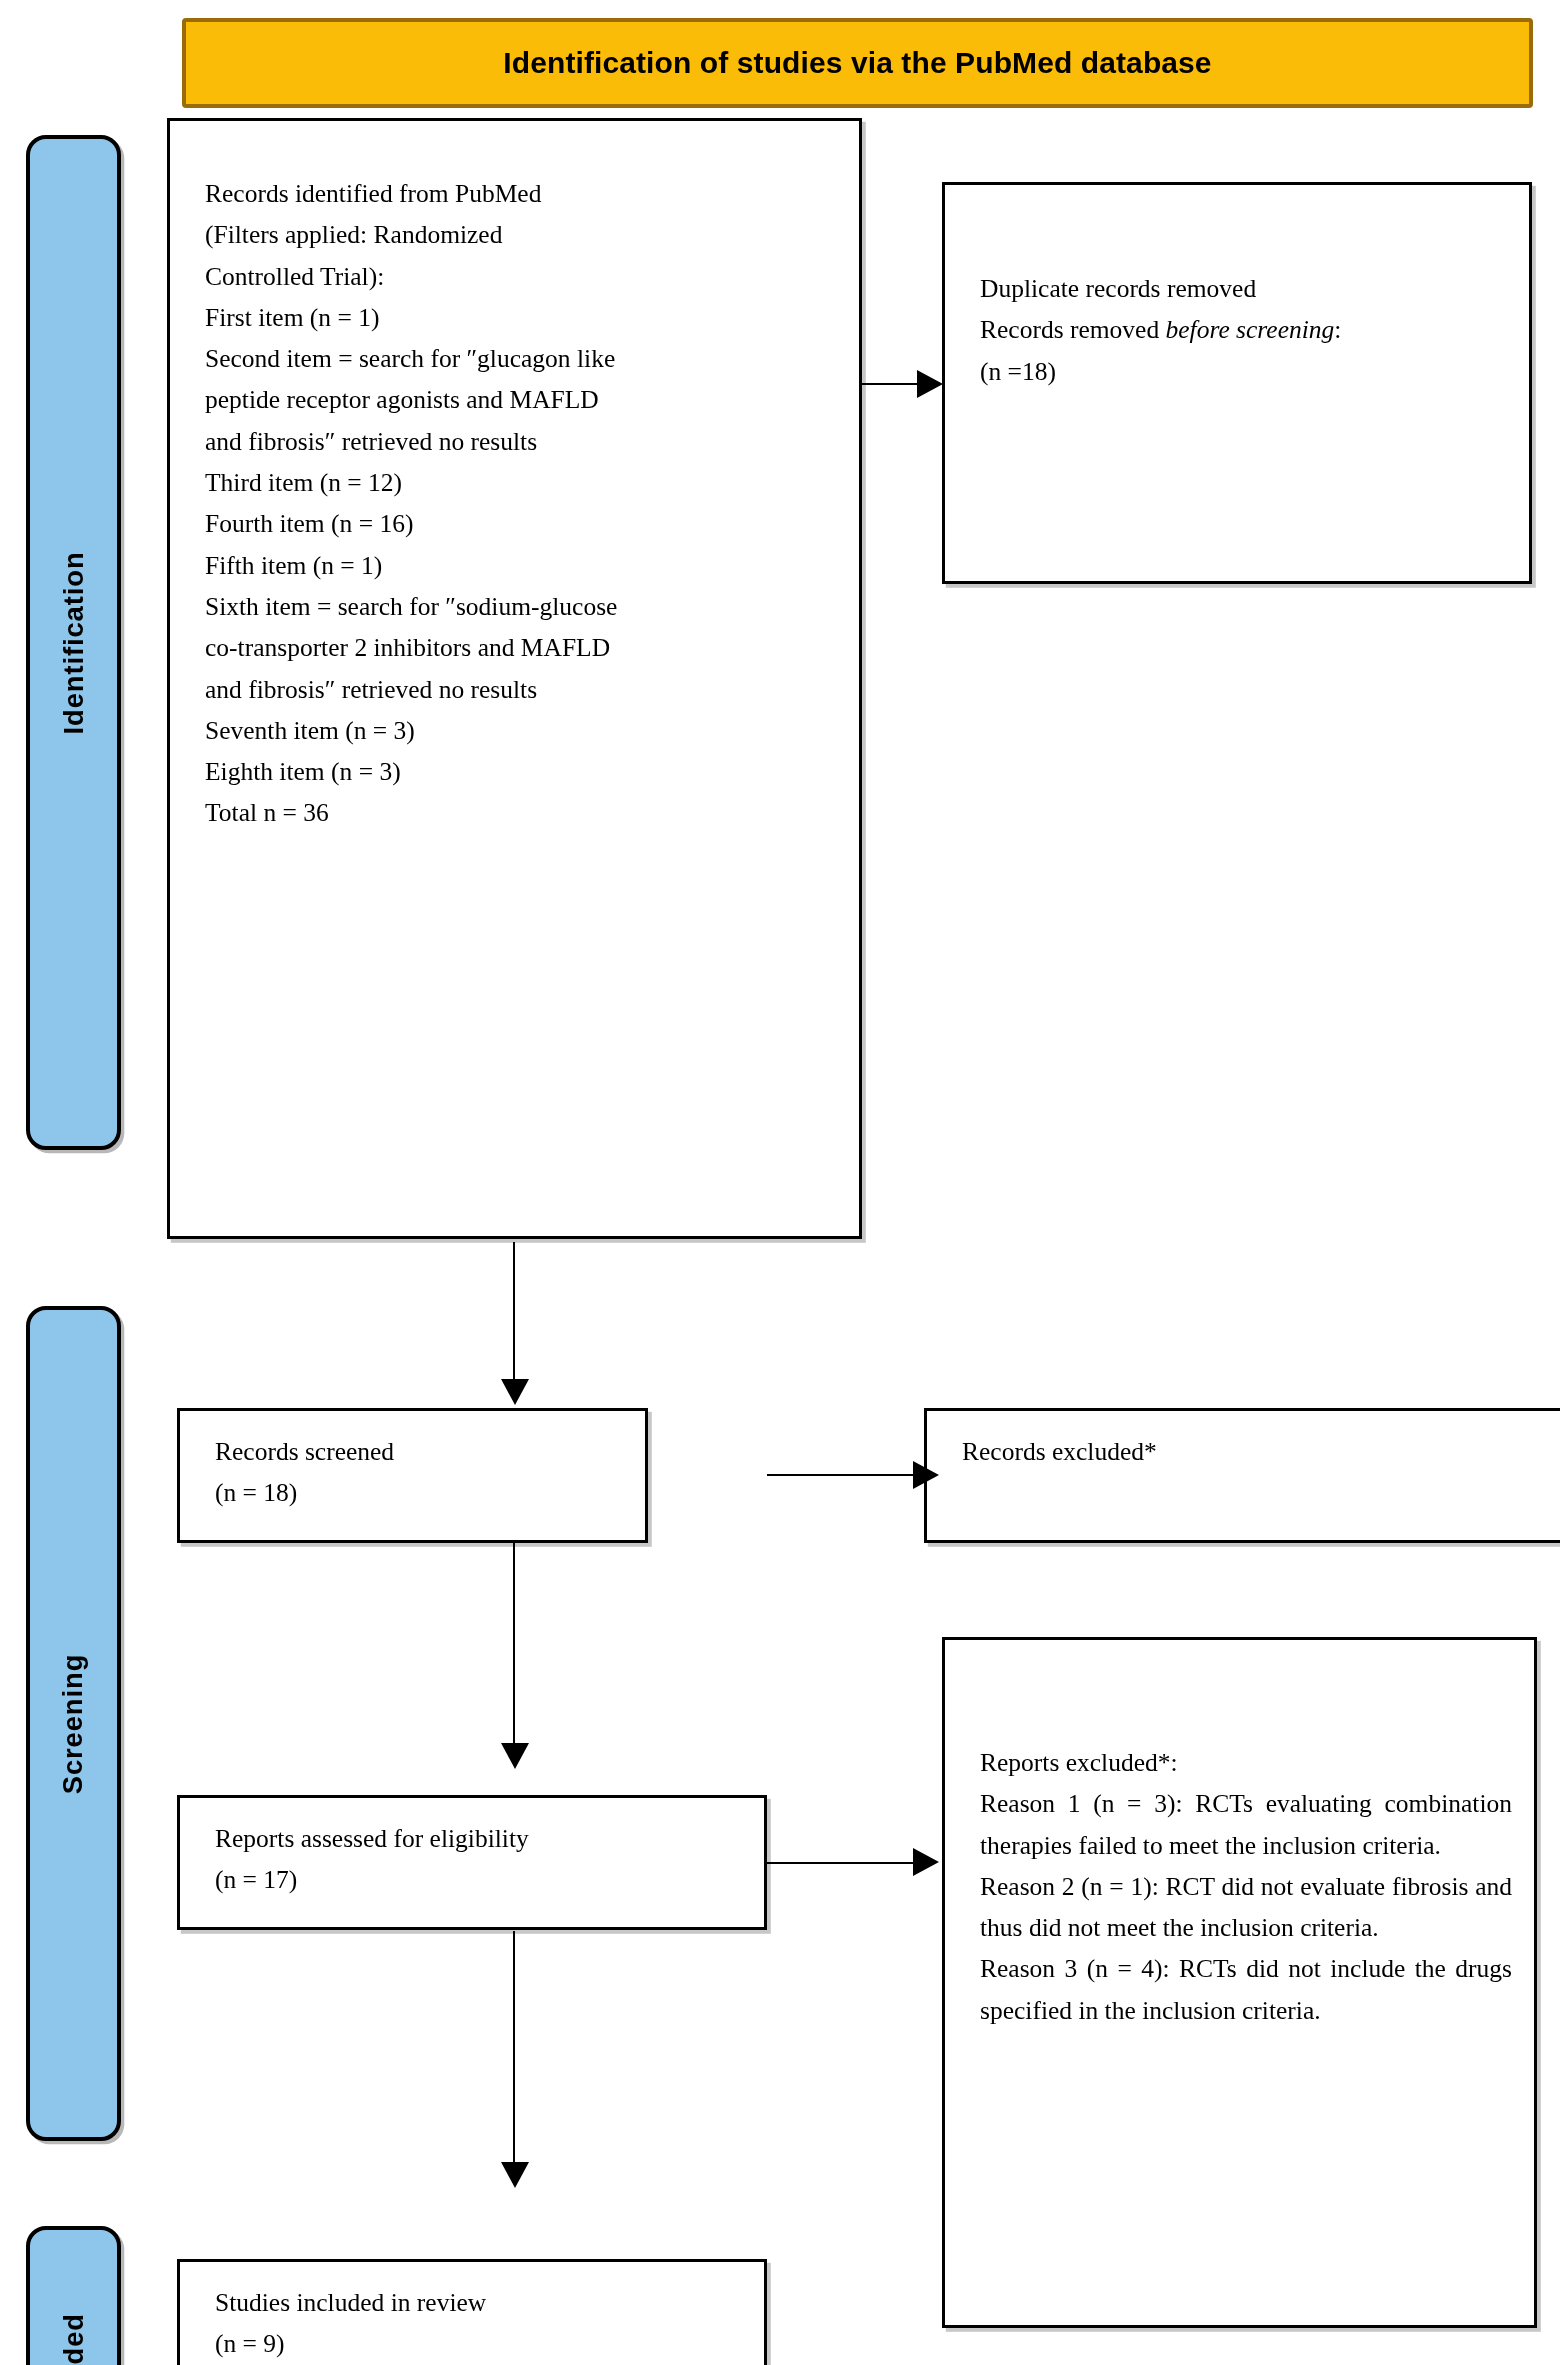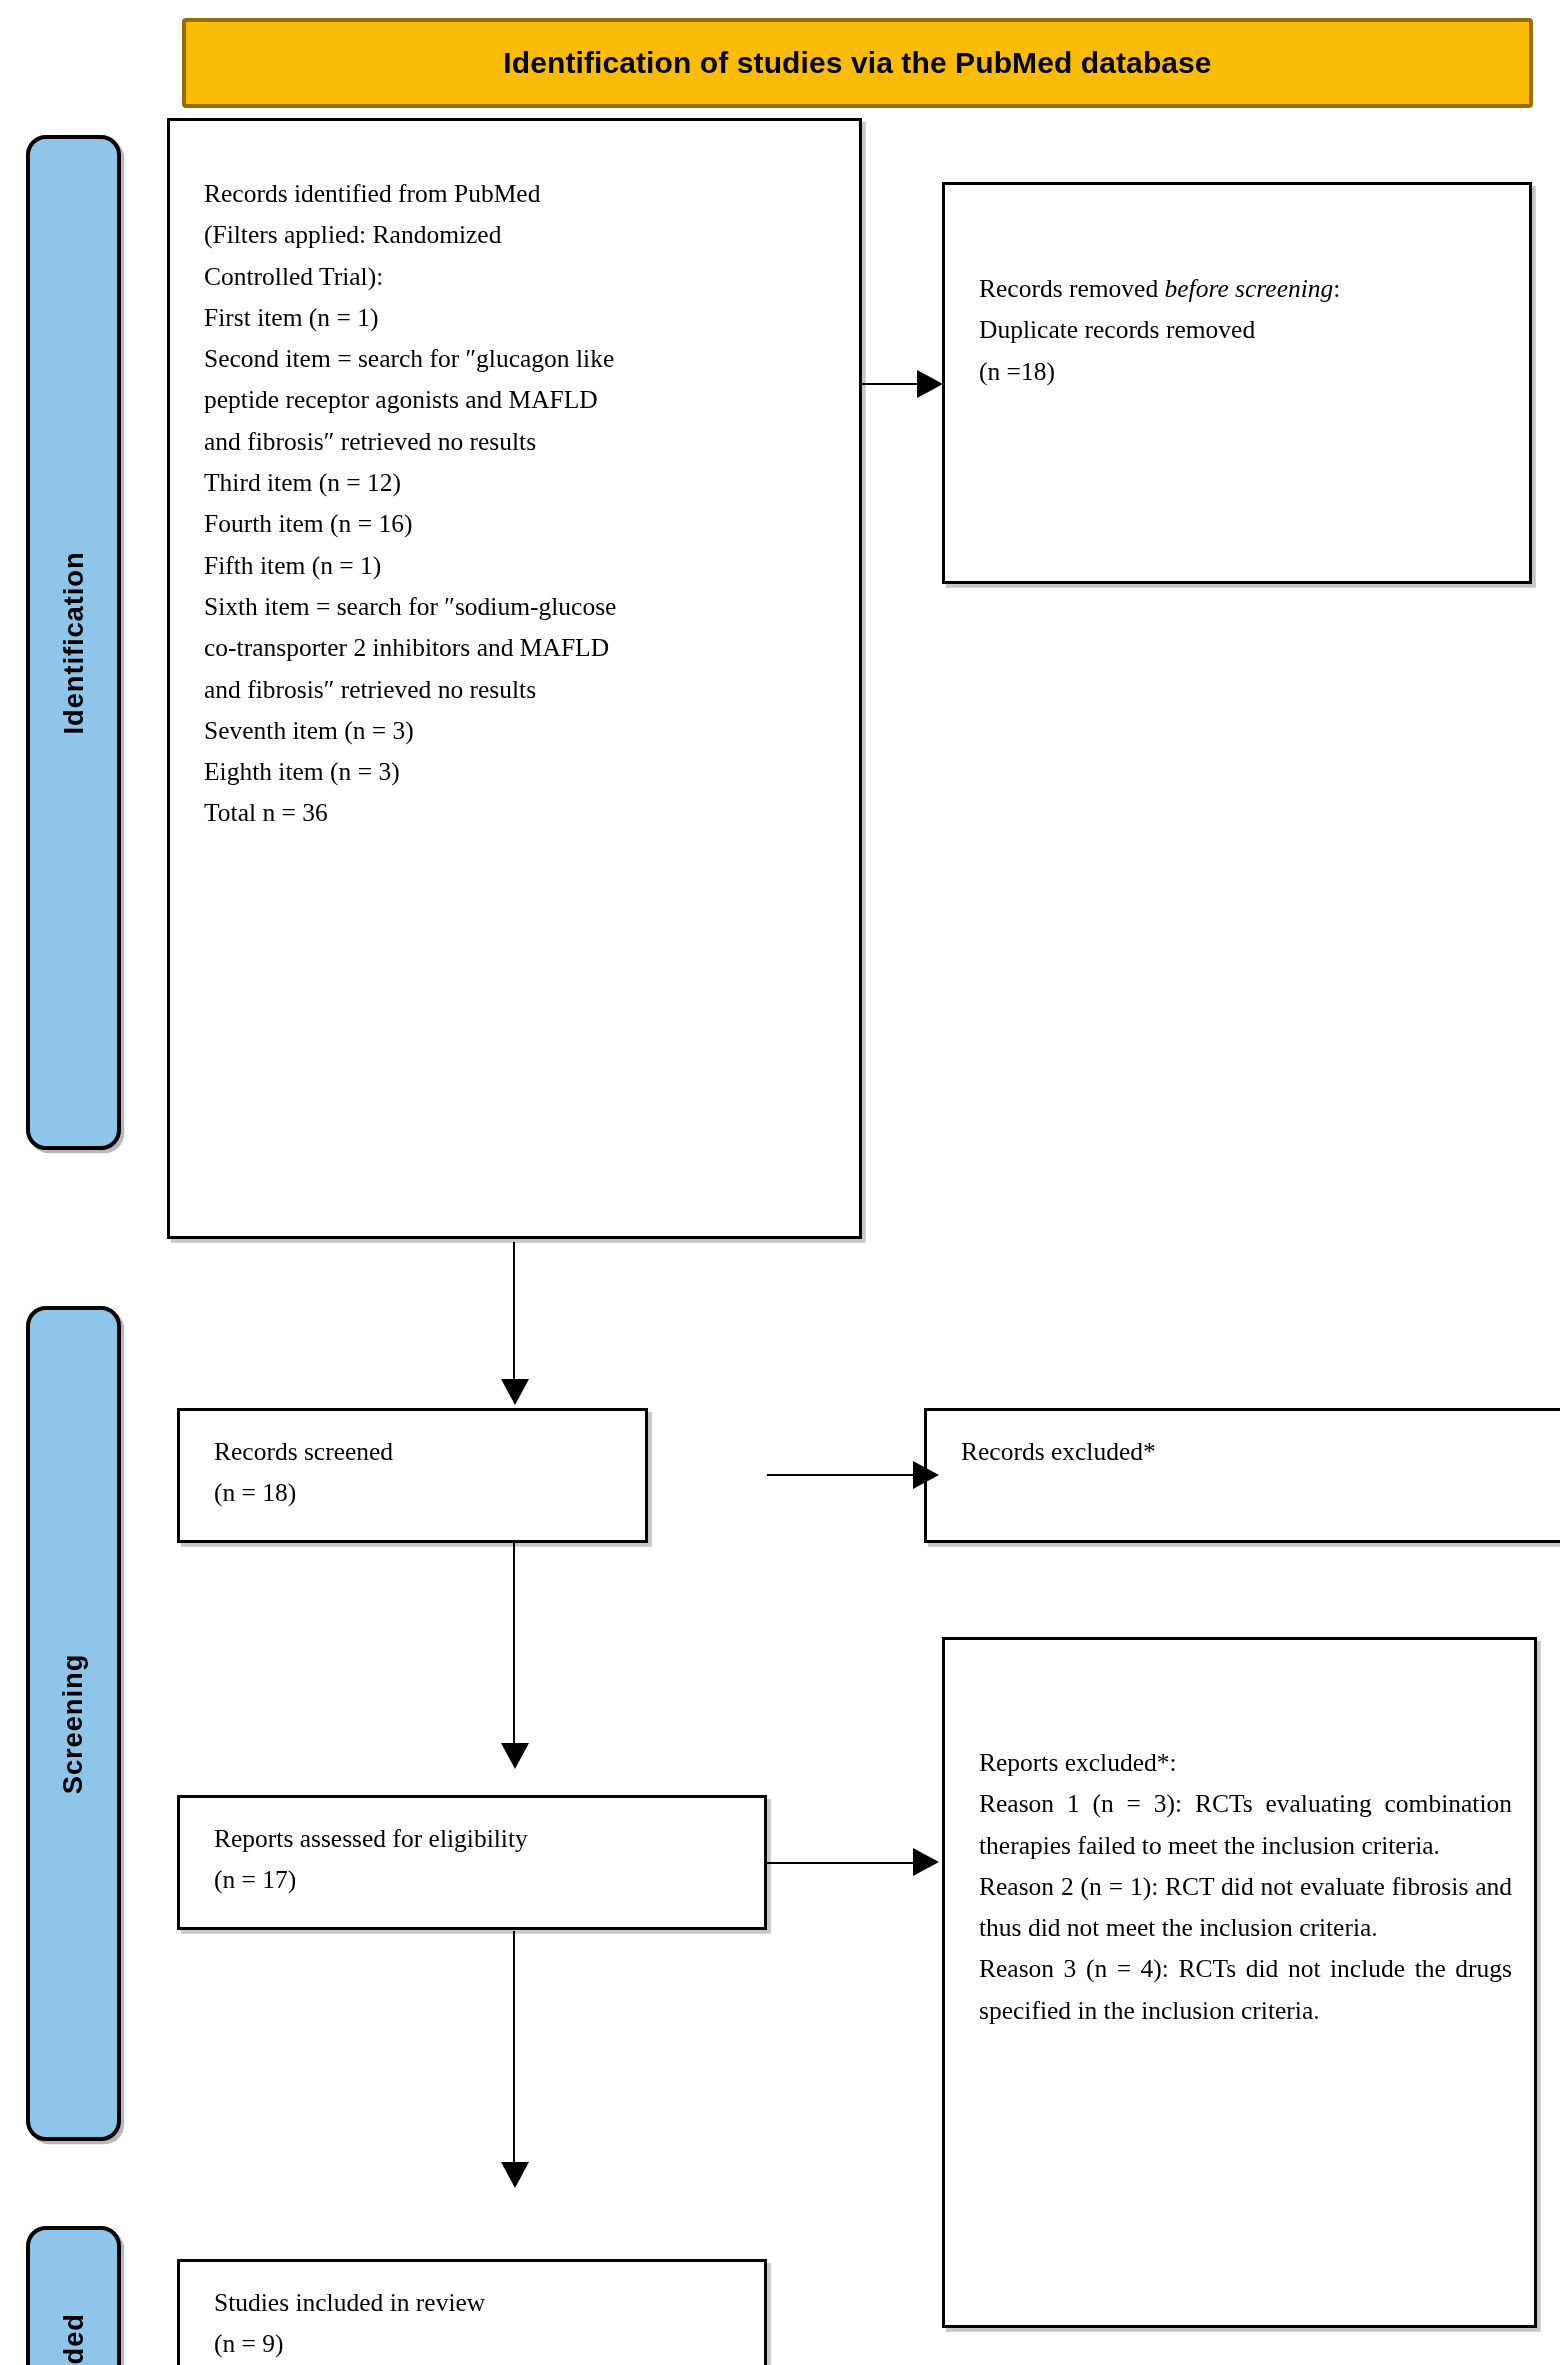--- a/index.html
+++ b/index.html
@@ -70,23 +70,24 @@
 
   
   .flow-box {
     position: absolute;
     background: #ffffff;
     border: 3.3px solid #000000;
     box-sizing: border-box;
     box-shadow: 3.8px 3.8px 0 rgba(0,0,0,0.22);
   }
   .flow-box .box-inner {
-    padding: 22px 19px 14px 34px;
+    padding: 22px 19px 14px 21px;
     font-size: 25.5px;
     line-height: 1.62;
+    margin-left: 14px;
   }
   .flow-box .box-inner.justified {
     text-align: justify;
     text-justify: inter-word;
   }
   .flow-box .line { display: block; }
   .flow-box em { font-style: italic; }
 
   #box-identified   { left: 167px;  top: 118px;  width: 695px; height: 1121px; }
   #box-removed      { left: 942px; top: 182px;  width: 590px; height: 402px;  }
@@ -186,22 +187,22 @@
       <span class="line">co-transporter 2 inhibitors and MAFLD</span>
       <span class="line">and fibrosis″ retrieved no results</span>
       <span class="line">Seventh item (n = 3)</span>
       <span class="line">Eighth item (n = 3)</span>
       <span class="line">Total n = 36</span>
     </div>
   </div>
 
   <div class="flow-box" id="box-removed">
     <div class="box-inner">
+      <span class="line">Duplicate records removed</span>
       <span class="line"><span>Records removed </span><em>before screening</em><span>:</span></span>
-      <span class="line">Duplicate records removed</span>
       <span class="line">(n =18)</span>
     </div>
   </div>
 
   <div class="flow-box" id="box-screened">
     <div class="box-inner">
       <span class="line">Records screened</span>
       <span class="line">(n = 18)</span>
     </div>
   </div>

